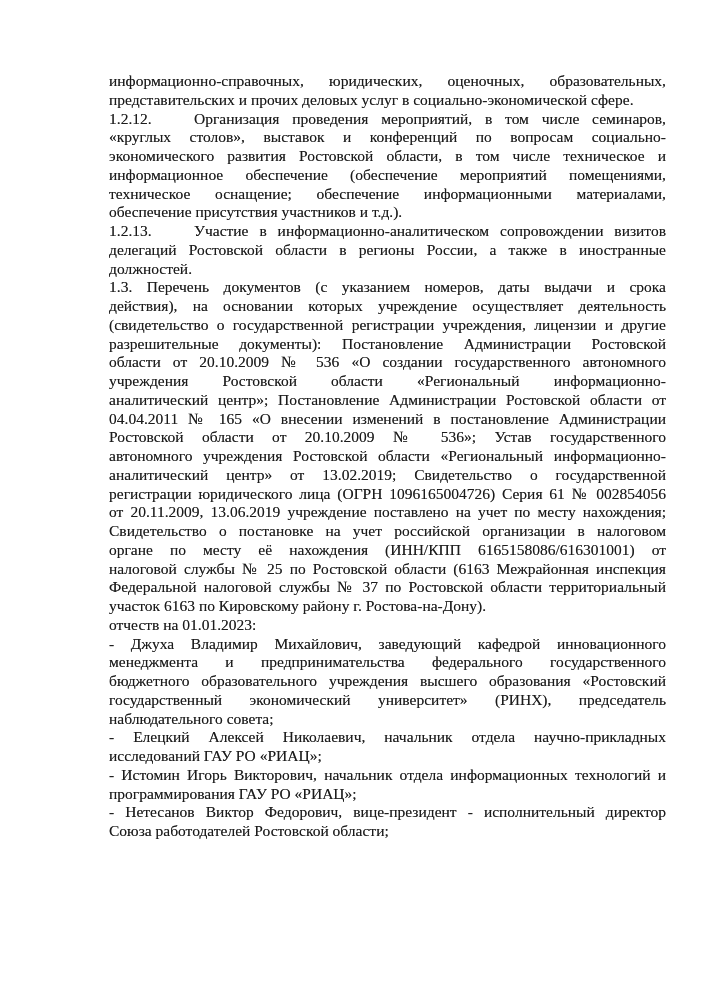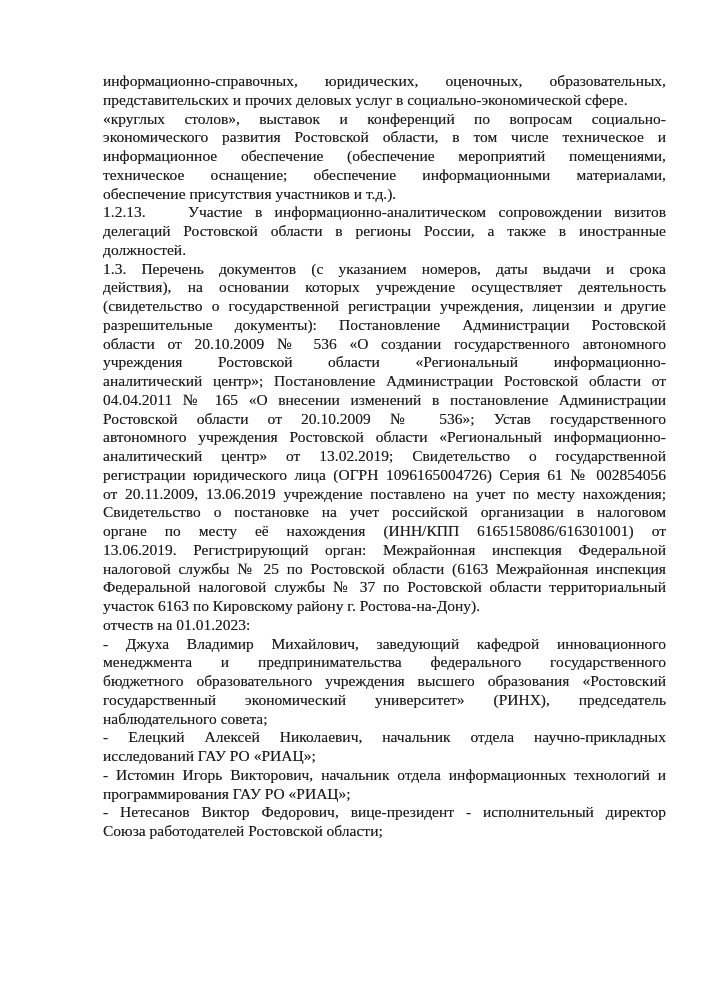--- a/index.html
+++ b/index.html
@@ -29,20 +29,21 @@
   }
   .paragraph {
     margin: 0;
     padding: 0;
   }
   .line {
     height: 18.75px;
     overflow: hidden;
     white-space: normal;
     text-align: left;
+    margin-left: 6px;
   }
   .line.just {
     text-align: justify;
     text-align-last: justify;
     text-justify: inter-word;
   }
   .item-number {
     display: inline-block;
     width: 85px;
   }
@@ -50,20 +51,21 @@
 </head>
 <body>
 
 <div class="page">
   <div class="text-block">
       <div class="paragraph">
         <div class="line just">информационно-справочных, юридических, оценочных, образовательных,</div>
         <div class="line">представительских и прочих деловых услуг в социально-экономической сфере.</div>
       </div>
       <div class="paragraph">
+        <div class="line just"><span class="item-number">1.2.12.</span><span>Организация проведения мероприятий, в том числе семинаров,</span></div>
         <div class="line just">«круглых столов», выставок и конференций по вопросам социально-</div>
         <div class="line just">экономического развития Ростовской области, в том числе техническое и</div>
         <div class="line just">информационное обеспечение (обеспечение мероприятий помещениями,</div>
         <div class="line just">техническое оснащение; обеспечение информационными материалами,</div>
         <div class="line">обеспечение присутствия участников и т.д.).</div>
       </div>
       <div class="paragraph">
         <div class="line just"><span class="item-number">1.2.13.</span><span>Участие в информационно-аналитическом сопровождении визитов</span></div>
         <div class="line just">делегаций Ростовской области в регионы России, а также в иностранные</div>
         <div class="line">должностей.</div>
@@ -77,21 +79,20 @@
         <div class="line just">учреждения Ростовской области «Региональный информационно-</div>
         <div class="line just">аналитический центр»; Постановление Администрации Ростовской области от</div>
         <div class="line just">04.04.2011 № 165 «О внесении изменений в постановление Администрации</div>
         <div class="line just">Ростовской области от 20.10.2009 № 536»; Устав государственного</div>
         <div class="line just">автономного учреждения Ростовской области «Региональный информационно-</div>
         <div class="line just">аналитический центр» от 13.02.2019; Свидетельство о государственной</div>
         <div class="line just">регистрации юридического лица (ОГРН 1096165004726) Серия 61 № 002854056</div>
         <div class="line just">от 20.11.2009, 13.06.2019 учреждение поставлено на учет по месту нахождения;</div>
         <div class="line just">Свидетельство о постановке на учет российской организации в налоговом</div>
         <div class="line just">органе по месту её нахождения (ИНН/КПП 6165158086/616301001) от</div>
-        <div class="line just">13.06.2019. Регистрирующий орган: Межрайонная инспекция Федеральной</div>
         <div class="line just">налоговой службы № 25 по Ростовской области (6163 Межрайонная инспекция</div>
         <div class="line just">Федеральной налоговой службы № 37 по Ростовской области территориальный</div>
         <div class="line">участок 6163 по Кировскому району г. Ростова-на-Дону).</div>
       </div>
       <div class="paragraph">
         <div class="line">отчеств на 01.01.2023:</div>
       </div>
       <div class="paragraph">
         <div class="line just">- Джуха Владимир Михайлович, заведующий кафедрой инновационного</div>
         <div class="line just">менеджмента и предпринимательства федерального государственного</div>

